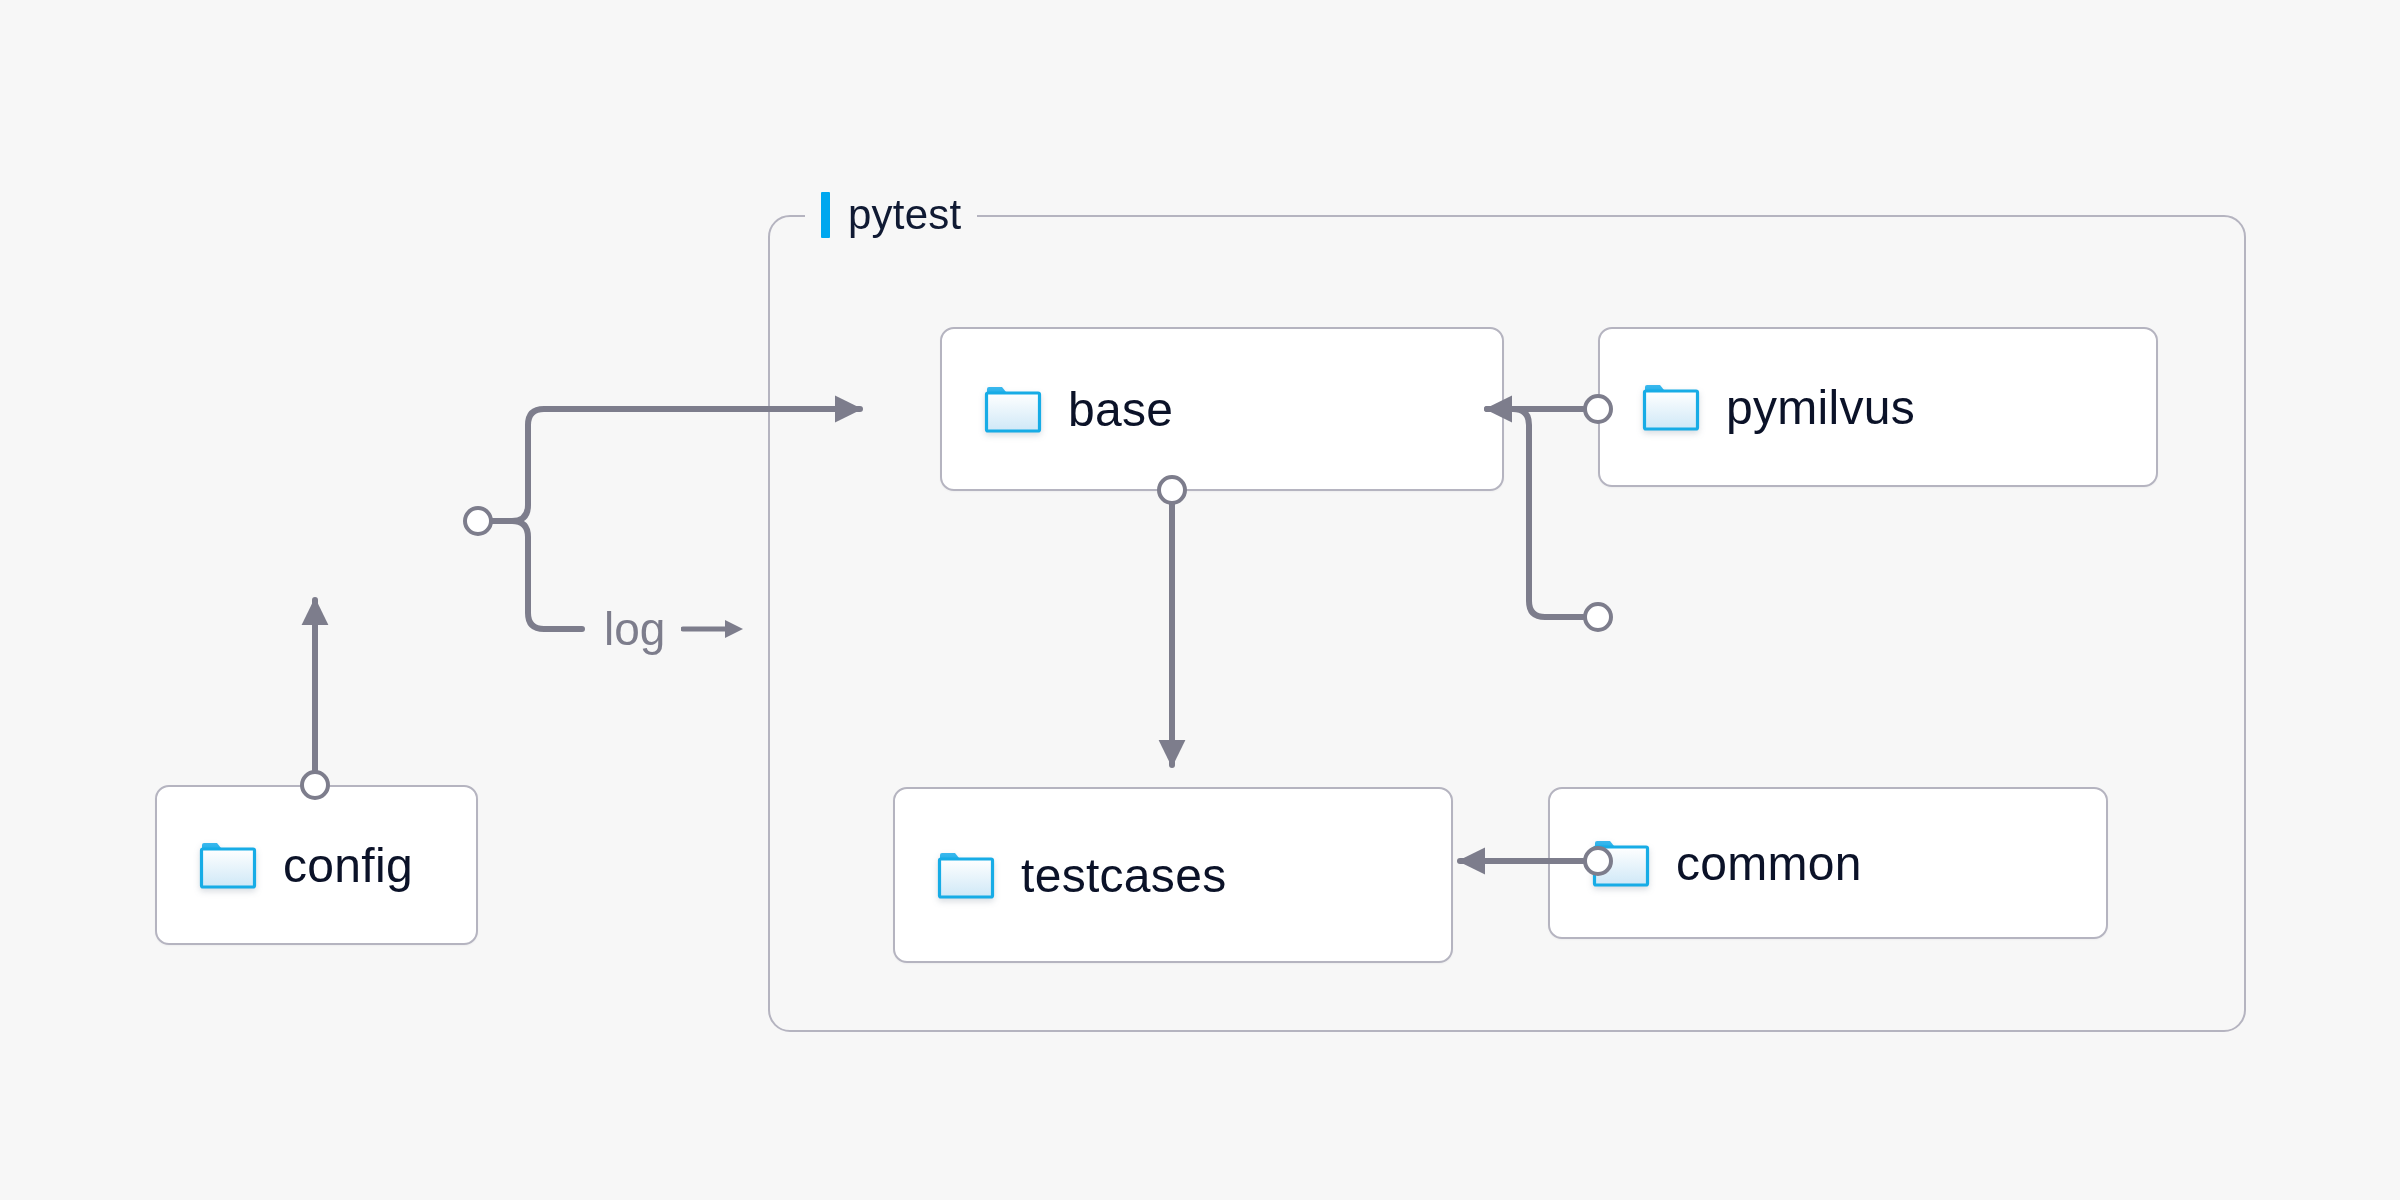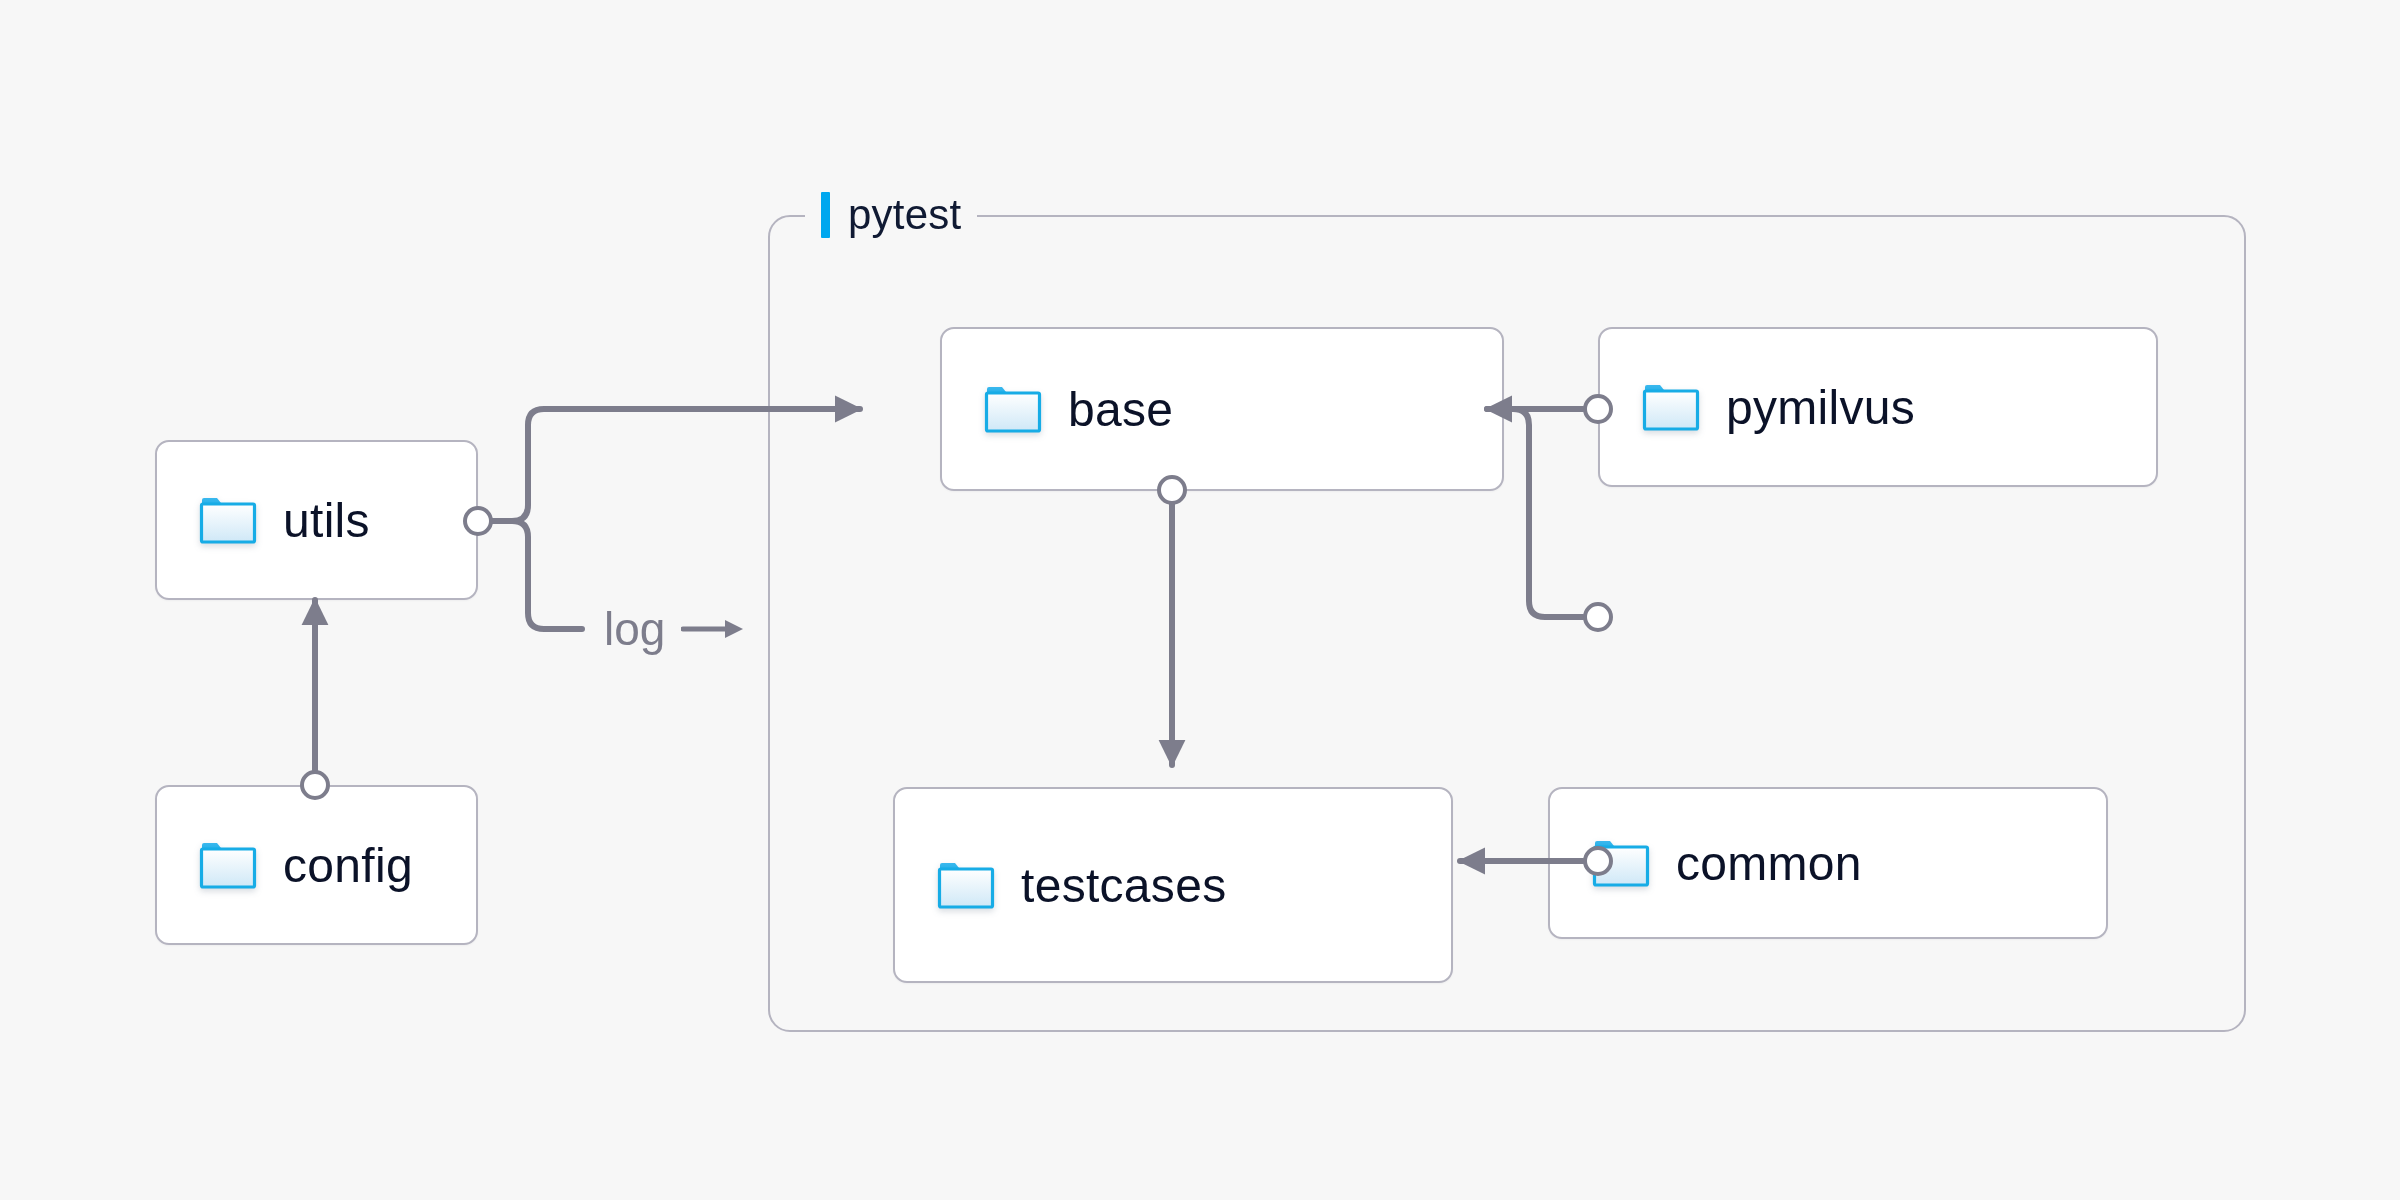--- a/index.html
+++ b/index.html
@@ -167,29 +167,20 @@
   </svg>
 
   <div class="edge-label" style="left:604px; top:602px;">
     <span class="edge-label-text">log</span>
     <svg class="edge-label-arrow" width="64" height="28" viewBox="0 0 64 28">
       <path d="M2 14 L48 14" stroke="#7d7d8c" stroke-width="5" stroke-linecap="round" fill="none"></path>
       <path d="M44 5 L62 14 L44 23 Z" fill="#7d7d8c"></path>
     </svg>
   </div>
 
-  <div class="node" style="left:155px; top:440px; width:323px; height:160px;">
-    <div class="node-inner">
-      <svg class="folder-icon" viewBox="0 0 58 50">
-        <path d="M3 10 L3 5 Q3 3 5 3 L18 3 L22 8 L33 8 Q35 8 35 10 L35 13 L3 13 Z" fill="url(#folderTabGrad)"></path>
-        <rect x="2.5" y="9" width="53" height="38" rx="1.5" fill="url(#folderGrad)" stroke="#17ace6" stroke-width="3.2"></rect>
-      </svg>
-      <span class="node-label">utils</span>
-    </div>
-  </div>
   <div class="port" style="left:463px; top:506px;"></div>
 
   <div class="node" style="left:155px; top:785px; width:323px; height:160px;">
     <div class="node-inner">
       <svg class="folder-icon" viewBox="0 0 58 50">
         <path d="M3 10 L3 5 Q3 3 5 3 L18 3 L22 8 L33 8 Q35 8 35 10 L35 13 L3 13 Z" fill="url(#folderTabGrad)"></path>
         <rect x="2.5" y="9" width="53" height="38" rx="1.5" fill="url(#folderGrad)" stroke="#17ace6" stroke-width="3.2"></rect>
       </svg>
       <span class="node-label">config</span>
     </div>
@@ -200,21 +191,21 @@
     <div class="node-inner">
       <svg class="folder-icon" viewBox="0 0 58 50">
         <path d="M3 10 L3 5 Q3 3 5 3 L18 3 L22 8 L33 8 Q35 8 35 10 L35 13 L3 13 Z" fill="url(#folderTabGrad)"></path>
         <rect x="2.5" y="9" width="53" height="38" rx="1.5" fill="url(#folderGrad)" stroke="#17ace6" stroke-width="3.2"></rect>
       </svg>
       <span class="node-label">base</span>
     </div>
   </div>
   <div class="port" style="left:1157px; top:475px;"></div>
 
-  <div class="node" style="left:893px; top:787px; width:560px; height:196px;">
+  <div class="node" style="left:893px; top:787px; width:560px; height:176px;">
     <div class="node-inner">
       <svg class="folder-icon" viewBox="0 0 58 50">
         <path d="M3 10 L3 5 Q3 3 5 3 L18 3 L22 8 L33 8 Q35 8 35 10 L35 13 L3 13 Z" fill="url(#folderTabGrad)"></path>
         <rect x="2.5" y="9" width="53" height="38" rx="1.5" fill="url(#folderGrad)" stroke="#17ace6" stroke-width="3.2"></rect>
       </svg>
       <span class="node-label">testcases</span>
     </div>
   </div>
 
   <div class="node" style="left:1598px; top:327px; width:560px; height:160px;">

